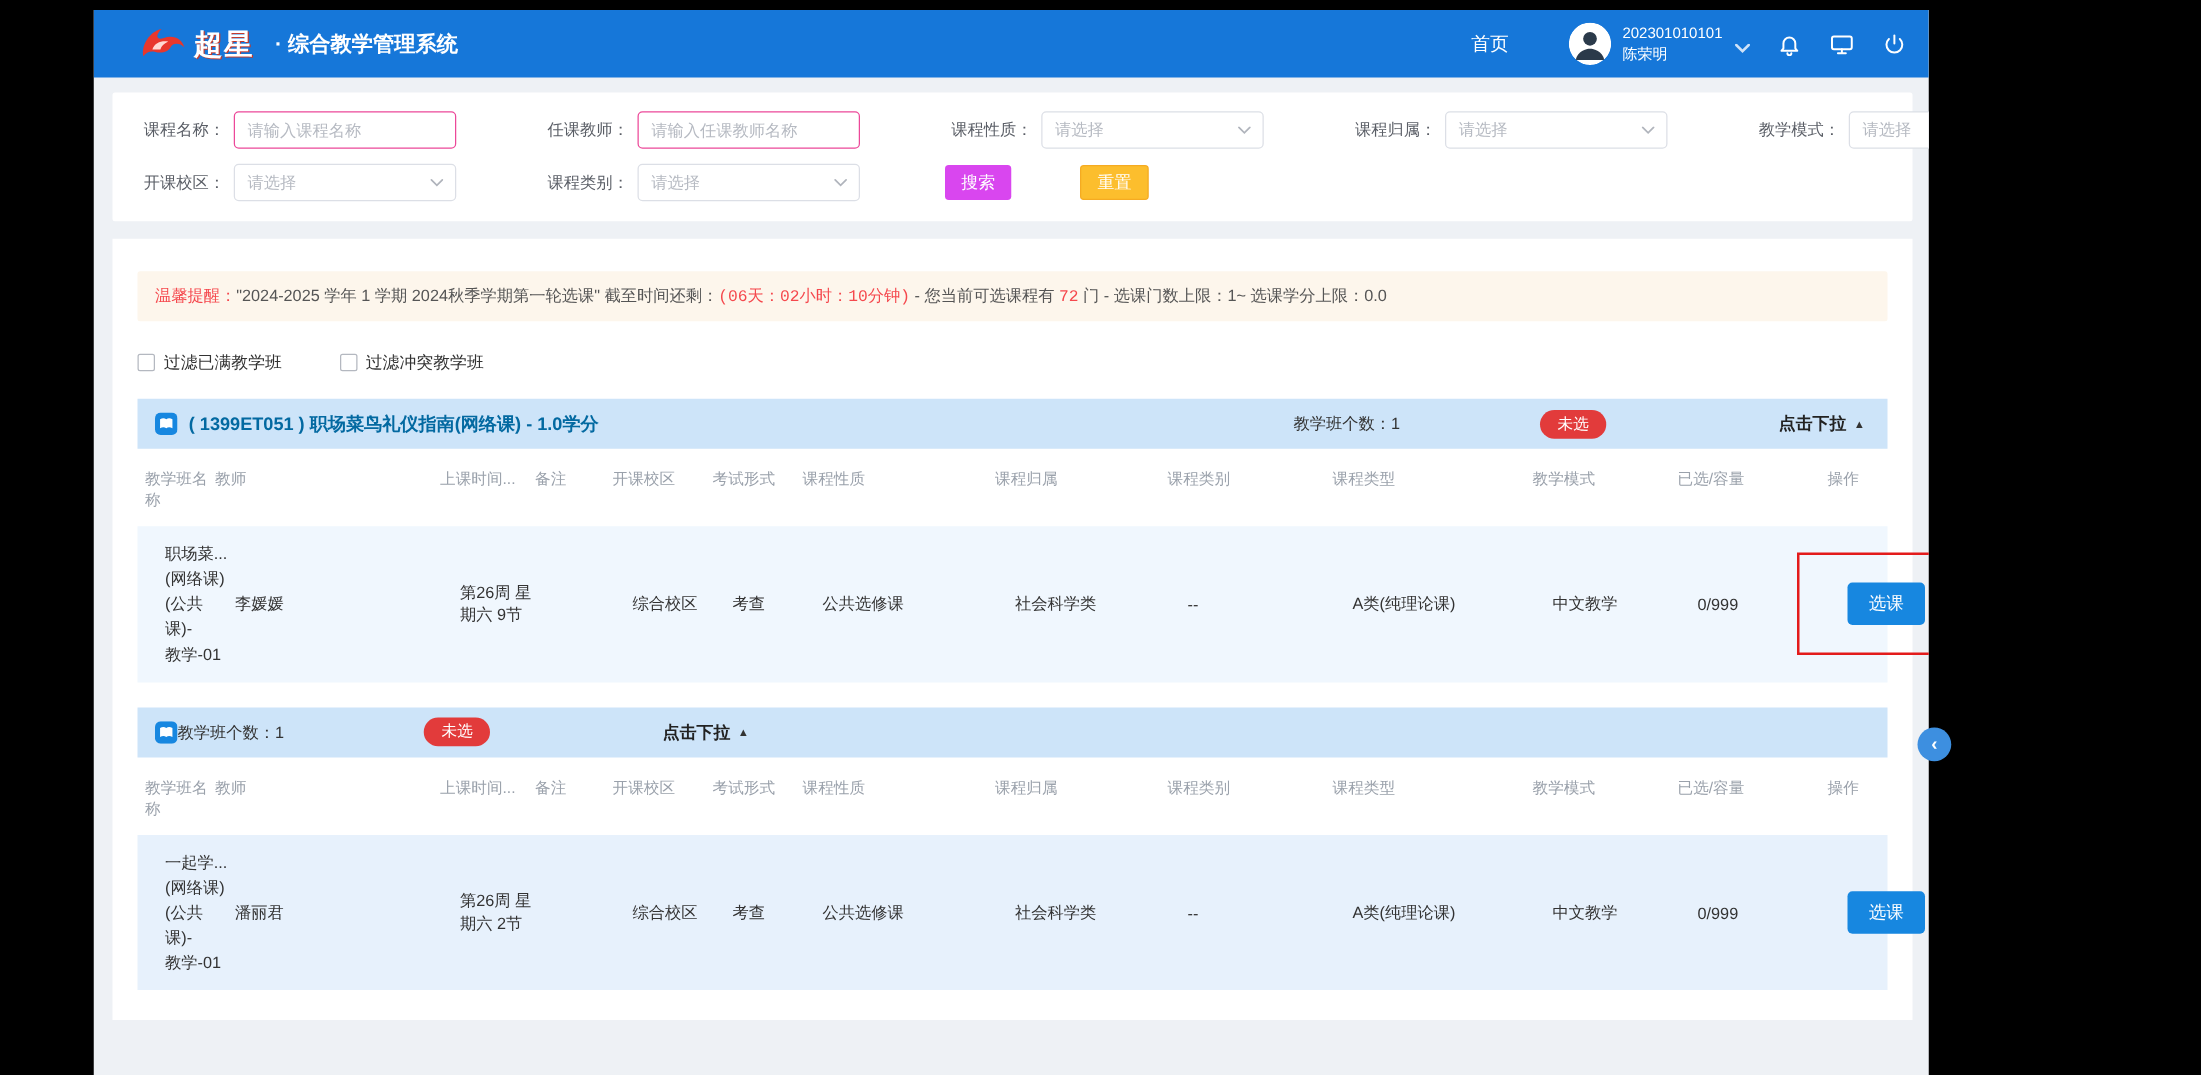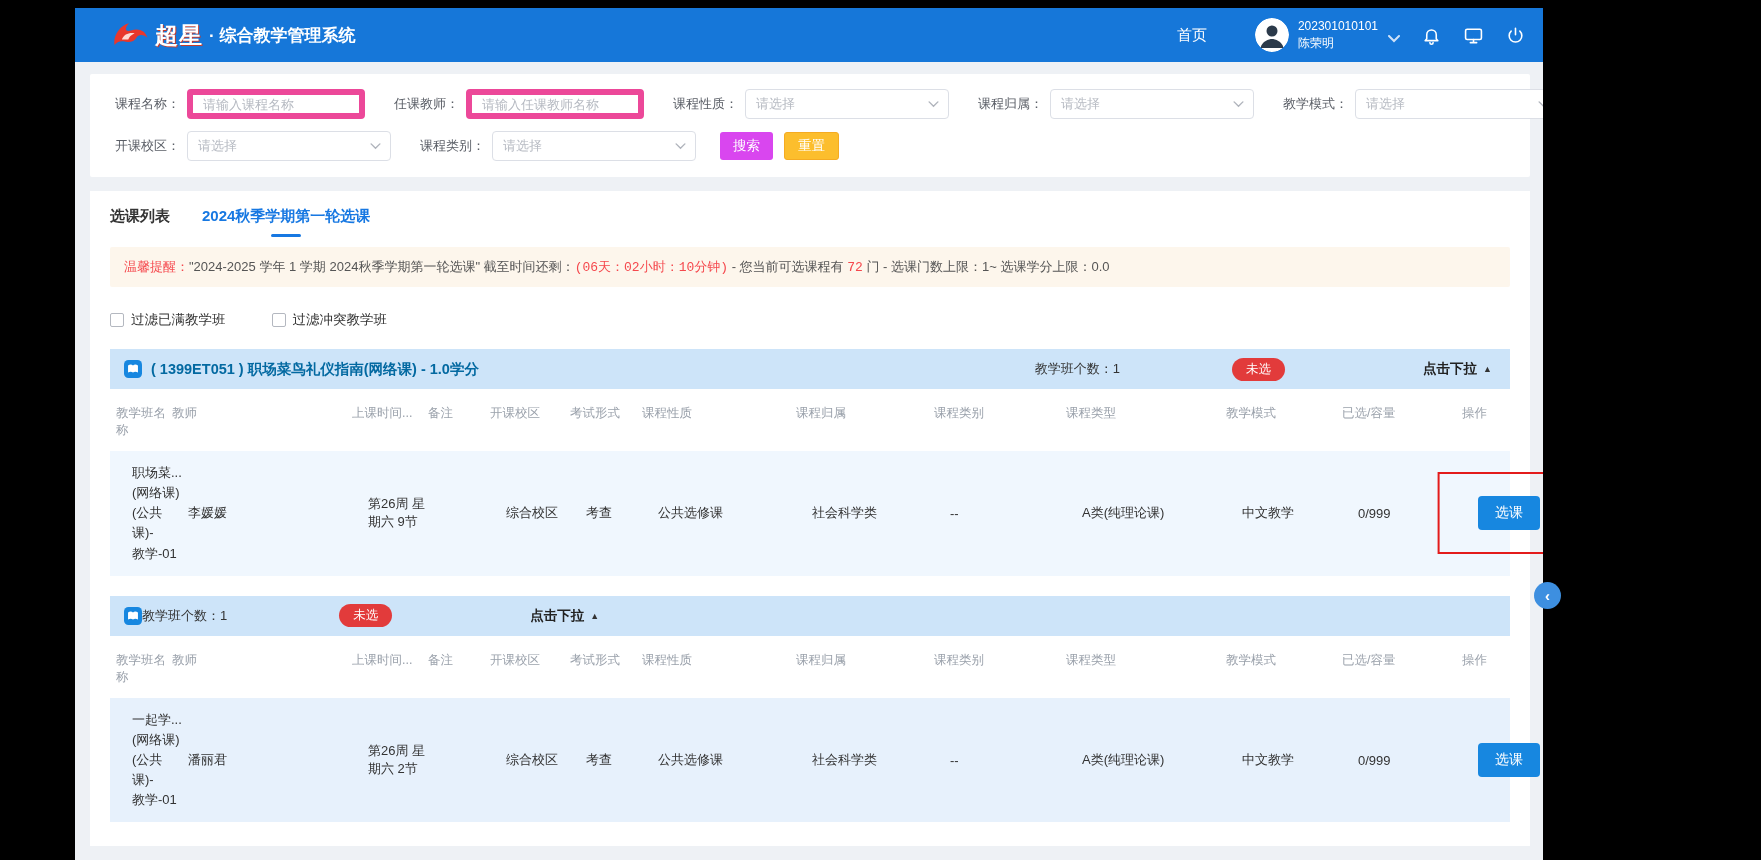--- a/index.html
+++ b/index.html
@@ -5,37 +5,37 @@
   * { margin:0; padding:0; box-sizing:border-box; }
   html,body { width:1761px; height:860px; background:#000; overflow:hidden;
     font-family:"Liberation Sans","DejaVu Sans",sans-serif; }
   body { position:relative; }
   .app { position:absolute; left:75px; top:8px; width:1468px; height:852px; background:#eef1f5; overflow:hidden; }
 
   
   .topbar { height:54px; background:#1677d9; display:flex; align-items:center; justify-content:space-between; padding:0 18px 0 36px; }
   .brand { display:flex; align-items:center; }
   .brand-cx { color:#fff; font-size:23px; font-weight:bold; letter-spacing:1px; margin-left:4px; text-shadow:1px 1px 0 #c23b2e; }
-  .brand-title { color:#fff; font-size:17px; font-weight:bold; margin-left:6px; }
+  .brand-title { color:#fff; font-size:17px; font-weight:bold; margin-left:17px; }
   .topbar-right { display:flex; align-items:center; }
   .nav-home { color:#fff; font-size:15px; cursor:pointer; margin-right:48px; }
   .avatar { width:34px; height:34px; border-radius:50%; overflow:hidden; cursor:pointer; flex:none; }
   .userbox { color:#fff; font-size:12px; line-height:1.4; margin-left:9px; cursor:pointer; }
   .chev { margin:8px 0 0 10px; cursor:pointer; display:flex; }
   .icon-btn { margin-left:22px; cursor:pointer; display:flex; }
 
   
   .filter-card { background:#fff; margin:12px 13px 0 15px; padding:15px 18px 16px; border-radius:2px; }
-  .filter-row { display:flex; align-items:center; }
+  .filter-row { display:flex; align-items:center;gap:44px; }
   .filter-row + .filter-row { margin-top:12px; }
   .field { display:flex; align-items:center; margin-right:22px; }
   .field label { font-size:13px; color:#5a5e66; width:72px; text-align:right; margin-right:7px; white-space:nowrap; }
-  .text-input { width:178px; height:30px; border:6px solid #ec4899; border-radius:4px; padding:0 10px; font-size:13px; color:#333; outline:none; background:#fff; }
+  .text-input { width:178px; height:30px; border:1px solid #ec4899; border-radius:4px; padding:0 10px; font-size:13px; color:#333; outline:none; background:#fff; }
   .text-input::placeholder { color:#b6bac2; }
-  .select { width:204px; height:30px; border:1px solid #dcdfe6; border-radius:4px; padding:0 9px 0 10px; display:flex; align-items:center; justify-content:space-between; background:#fff; cursor:pointer; }
+  .select { width:178px; height:30px; border:1px solid #dcdfe6; border-radius:4px; padding:0 9px 0 10px; display:flex; align-items:center; justify-content:space-between; background:#fff; cursor:pointer; }
   .sel-text { font-size:13px; color:#b6bac2; }
   .btn { height:28px; padding:0 13px; border:none; border-radius:3px; font-size:13.5px; color:#fff; cursor:pointer; }
   .btn-search { background:#d946ef; margin-left:2px; }
   .btn-reset { background:#fcbe2d; margin-left:11px; border:1px solid #f5ab22; }
 
   
   .main-card { background:#fff; margin:14px 13px 0 15px; padding:16px 10px 24px; }
   .tabs-row { display:flex; align-items:baseline; padding-left:10px; }
   .list-title { font-size:15px; font-weight:bold; color:#333; margin-right:32px; }
   .tab { position:relative; font-size:15px; font-weight:bold; color:#1778e2; cursor:pointer; padding-bottom:11px; }
@@ -178,27 +178,20 @@
               <path d="M1 1l5 5 5-5" stroke="#b0b4bc" stroke-width="1.6" fill="none" stroke-linecap="round"></path>
             </svg>
         </div>
       </div>
       <button class="btn btn-search">搜索</button>
       <button class="btn btn-reset">重置</button>
     </div>
   </section>
 
   <section class="main-card">
-    <div class="tabs-row">
-      <span class="list-title">选课列表</span>
-      <span class="tab">
-        <span>2024秋季学期第一轮选课</span>
-        <span class="underline"></span>
-      </span>
-    </div>
 
     <div class="notice">
       <span class="red">温馨提醒：</span><span>"2024-2025 学年 1 学期 2024秋季学期第一轮选课"</span><span> 截至时间还剩：</span><span class="red">(06天：02小时：10分钟)</span><span>  -  您当前可选课程有 </span><span class="red">72</span><span> 门  -  选课门数上限：1~ 选课学分上限：0.0</span>
     </div>
 
     <div class="checkbox-row">
       <span class="checkbox">
         <span class="box"></span>
         <span>过滤已满教学班</span>
       </span>

